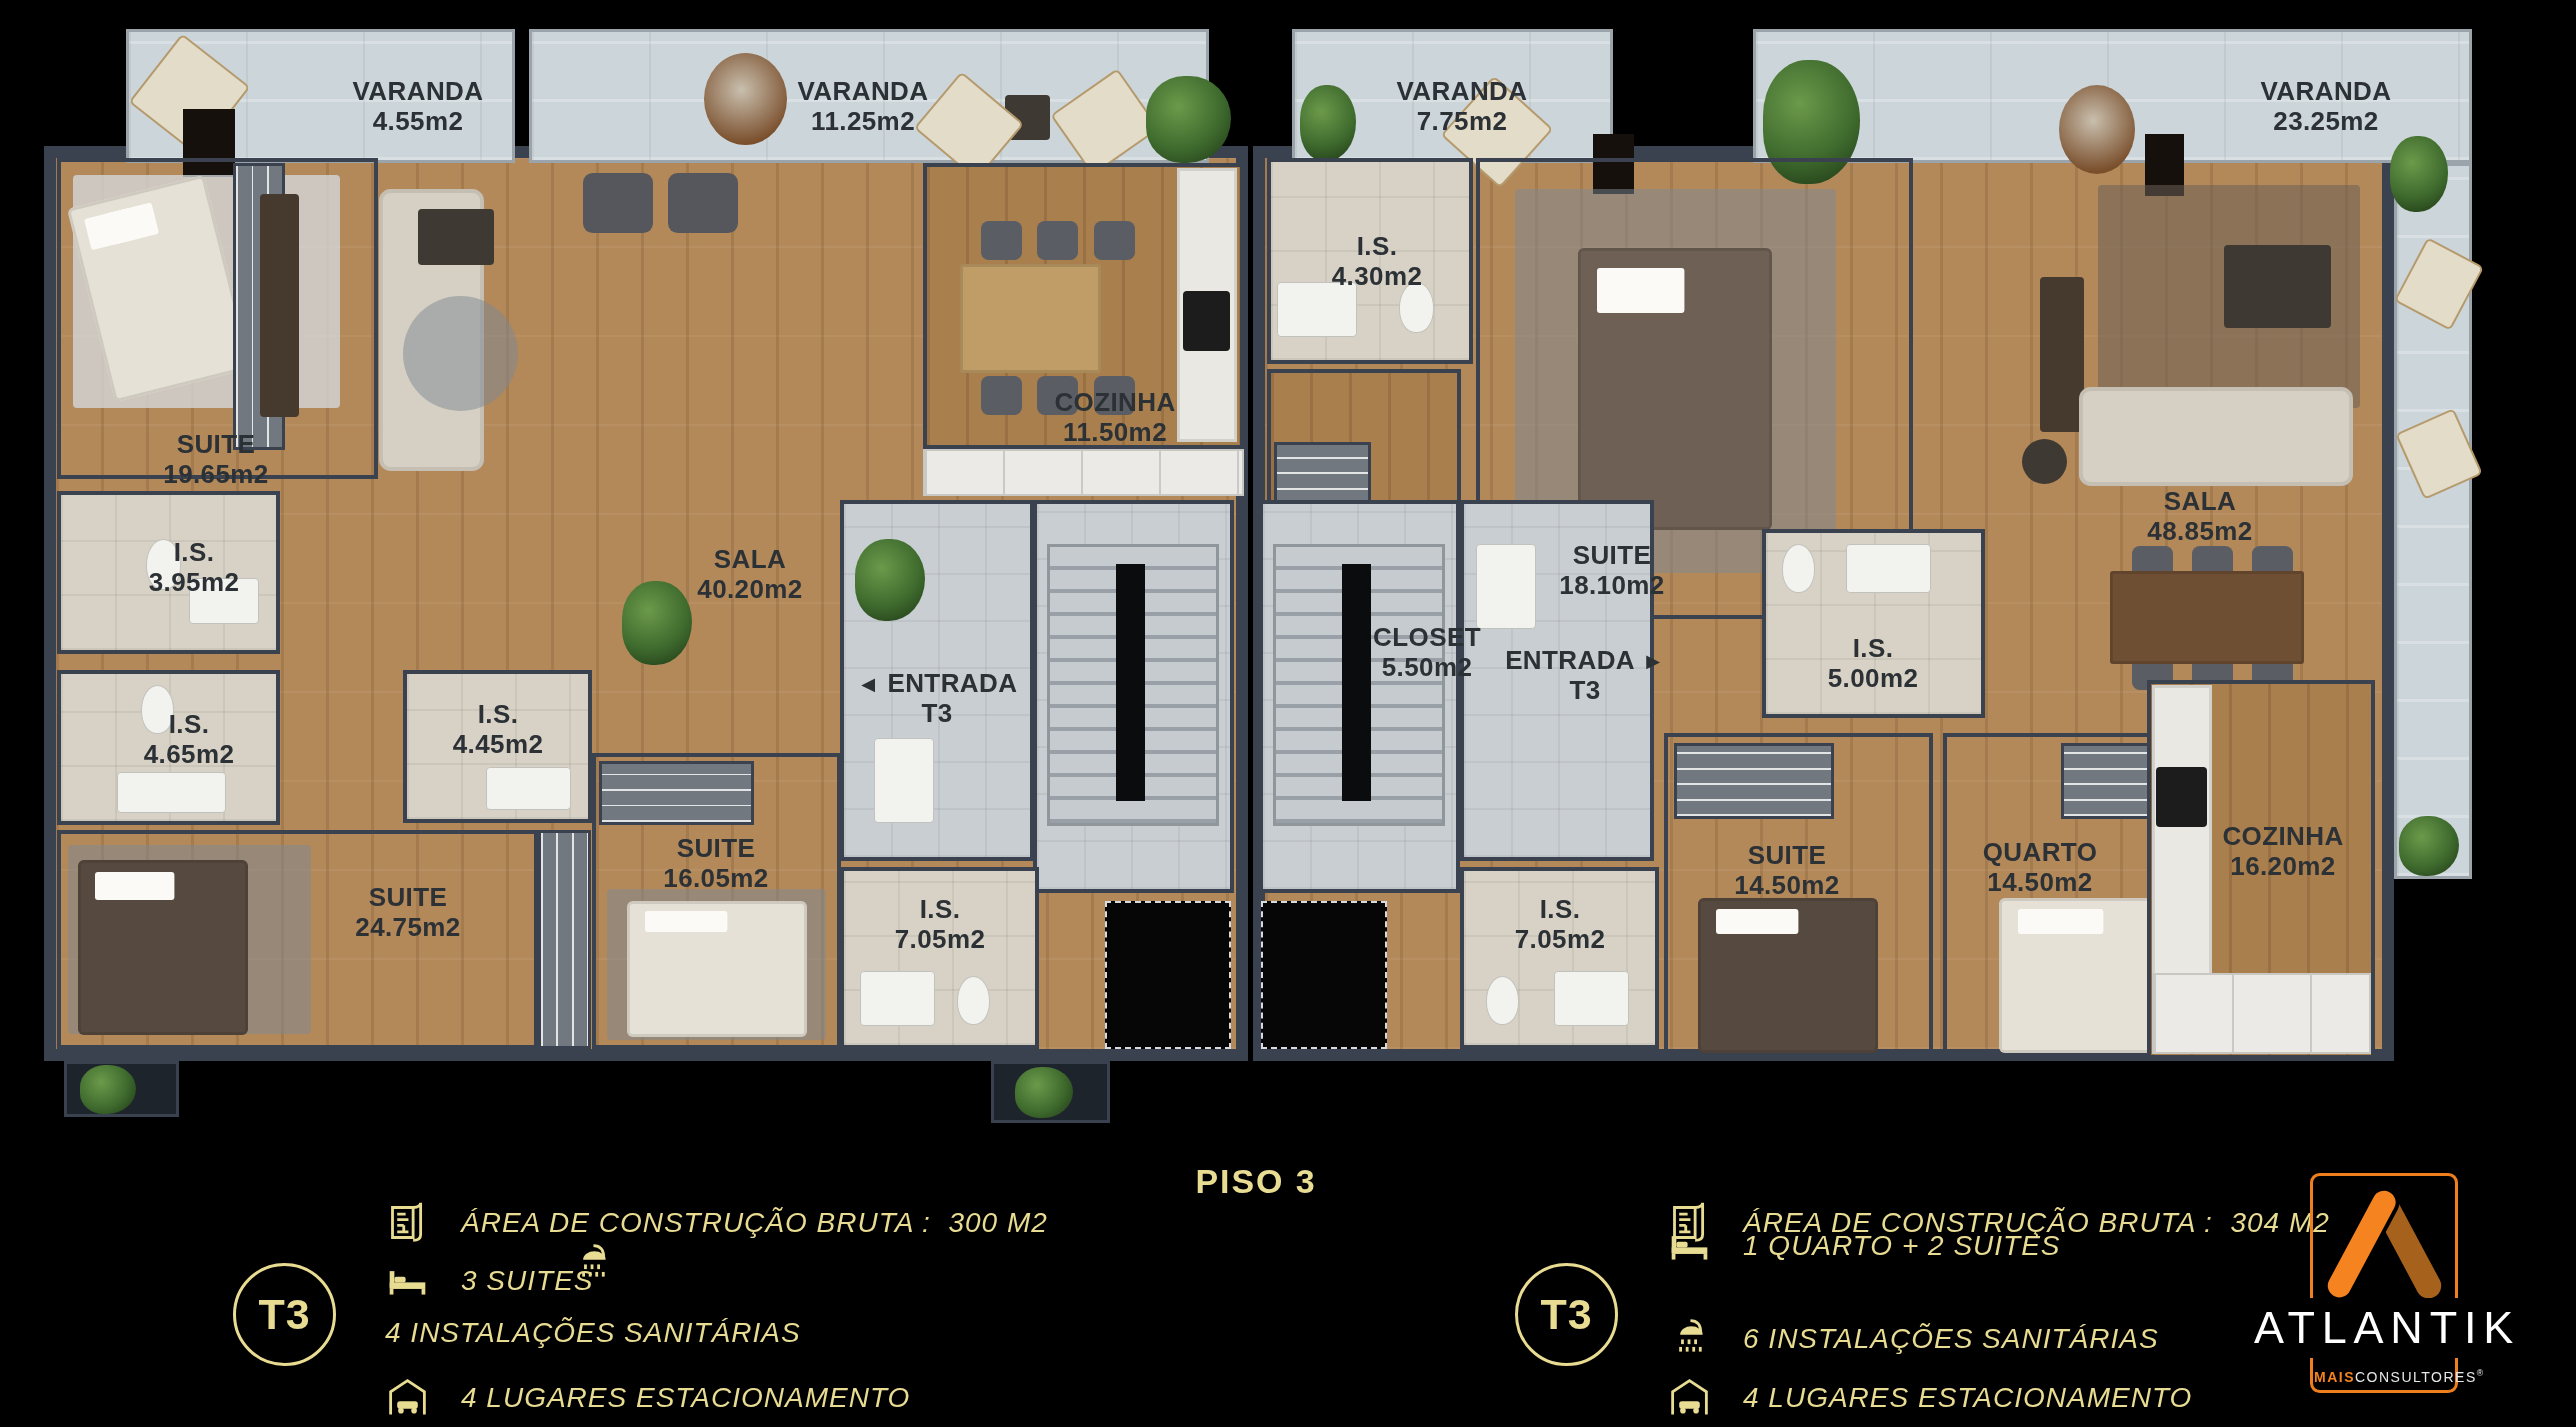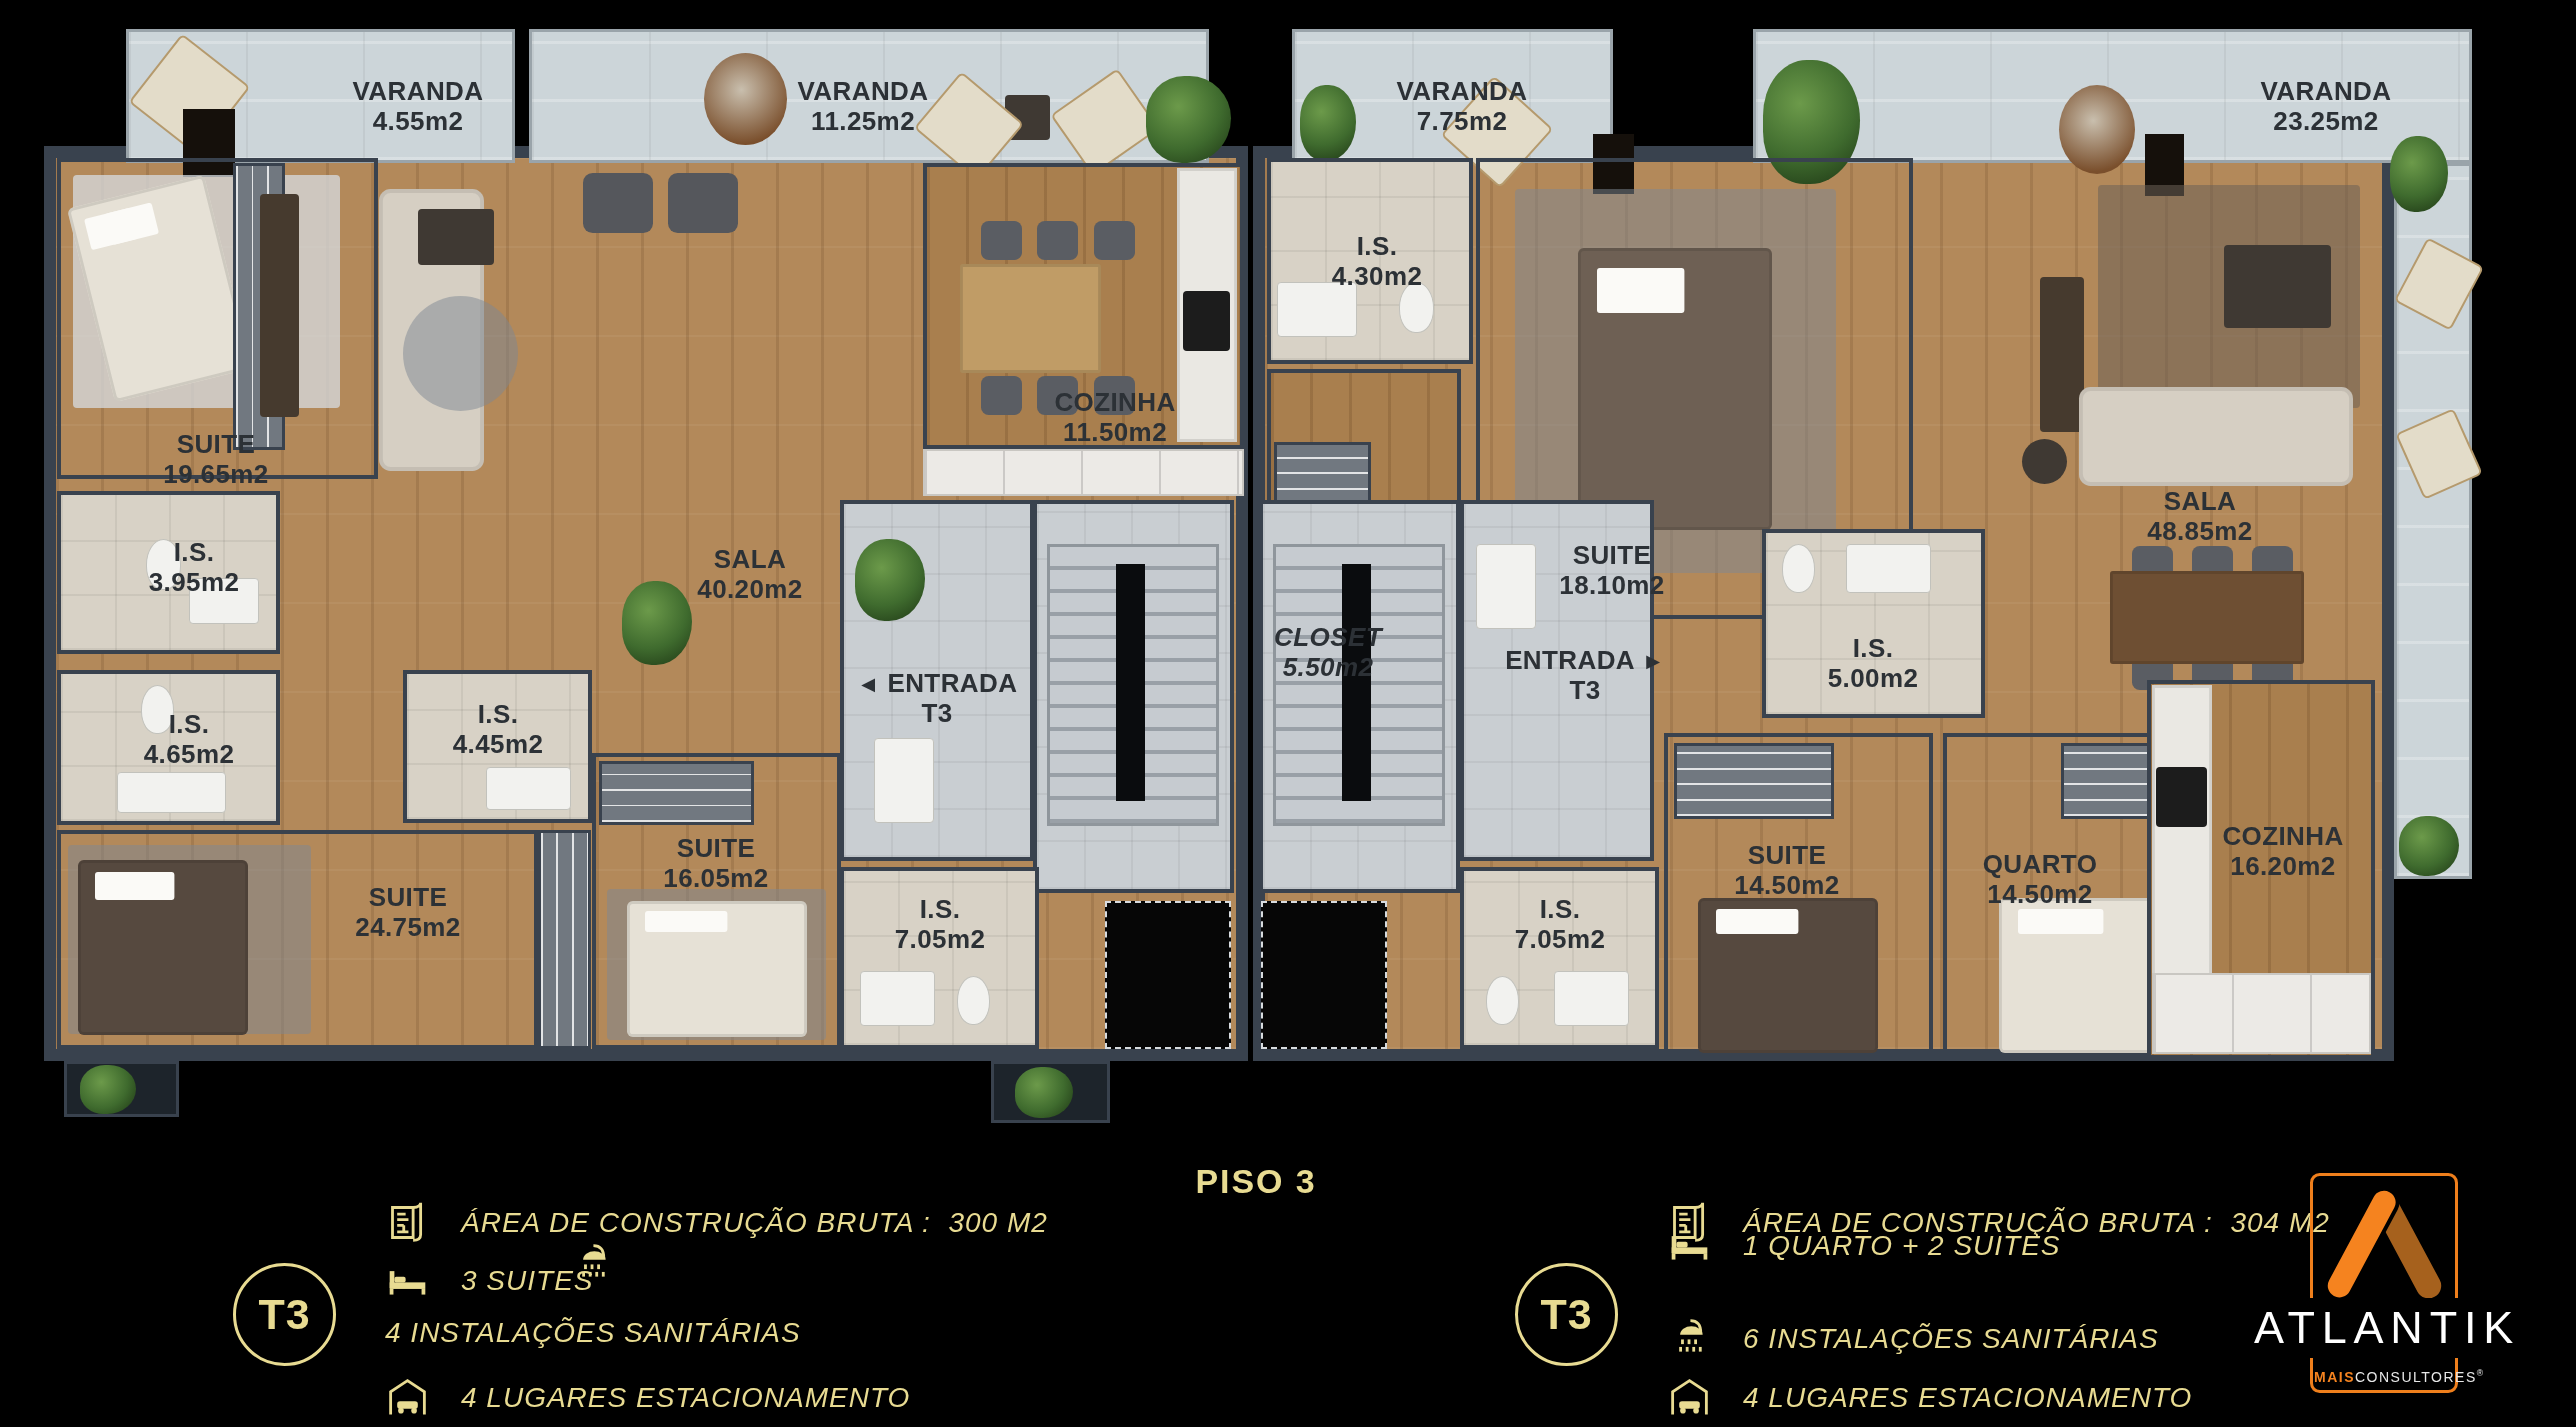--- a/index.html
+++ b/index.html
@@ -252,21 +252,21 @@
   </div>
 <div class="rlabel" style="left:940px;top:894px;">
   <span class="l1">I.S.</span>
     <span class="l2">7.05m2</span>
   </div>
 
 <div class="rlabel" style="left:1377px;top:231px;">
   <span class="l1">I.S.</span>
     <span class="l2">4.30m2</span>
   </div>
-<div class="rlabel" style="left:1328px;top:622px;font-style:italic;">
+<div class="rlabel" style="left:1427px;top:622px;">
   <span class="l1">CLOSET</span>
     <span class="l2">5.50m2</span>
   </div>
 <div class="rlabel" style="left:1612px;top:540px;">
   <span class="l1">SUITE</span>
     <span class="l2">18.10m2</span>
   </div>
 <div class="rlabel" style="left:1873px;top:633px;">
   <span class="l1">I.S.</span>
     <span class="l2">5.00m2</span>
@@ -276,21 +276,21 @@
     <span class="l2">48.85m2</span>
   </div>
 <div class="rlabel" style="left:1585px;top:645px;">
   <span class="l1"><span>ENTRADA</span> <span class="arrow">►</span></span>
   <span class="l2">T3</span>
   </div>
 <div class="rlabel" style="left:1787px;top:840px;">
   <span class="l1">SUITE</span>
     <span class="l2">14.50m2</span>
   </div>
-<div class="rlabel" style="left:2040px;top:837px;margin-top:12px;">
+<div class="rlabel" style="left:2040px;top:837px;">
   <span class="l1">QUARTO</span>
     <span class="l2">14.50m2</span>
   </div>
 <div class="rlabel" style="left:2283px;top:821px;">
   <span class="l1">COZINHA</span>
     <span class="l2">16.20m2</span>
   </div>
 <div class="rlabel" style="left:1560px;top:894px;">
   <span class="l1">I.S.</span>
     <span class="l2">7.05m2</span>

